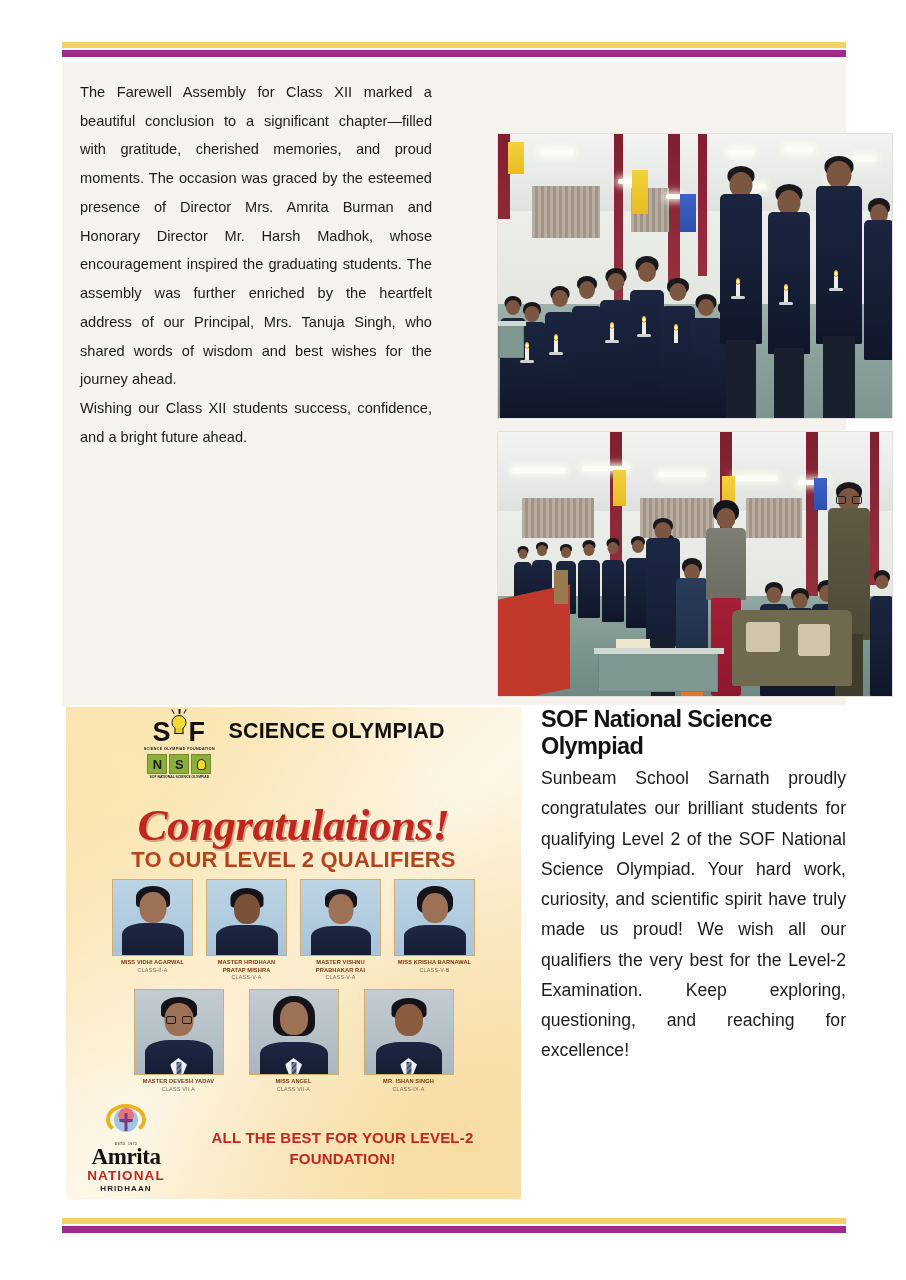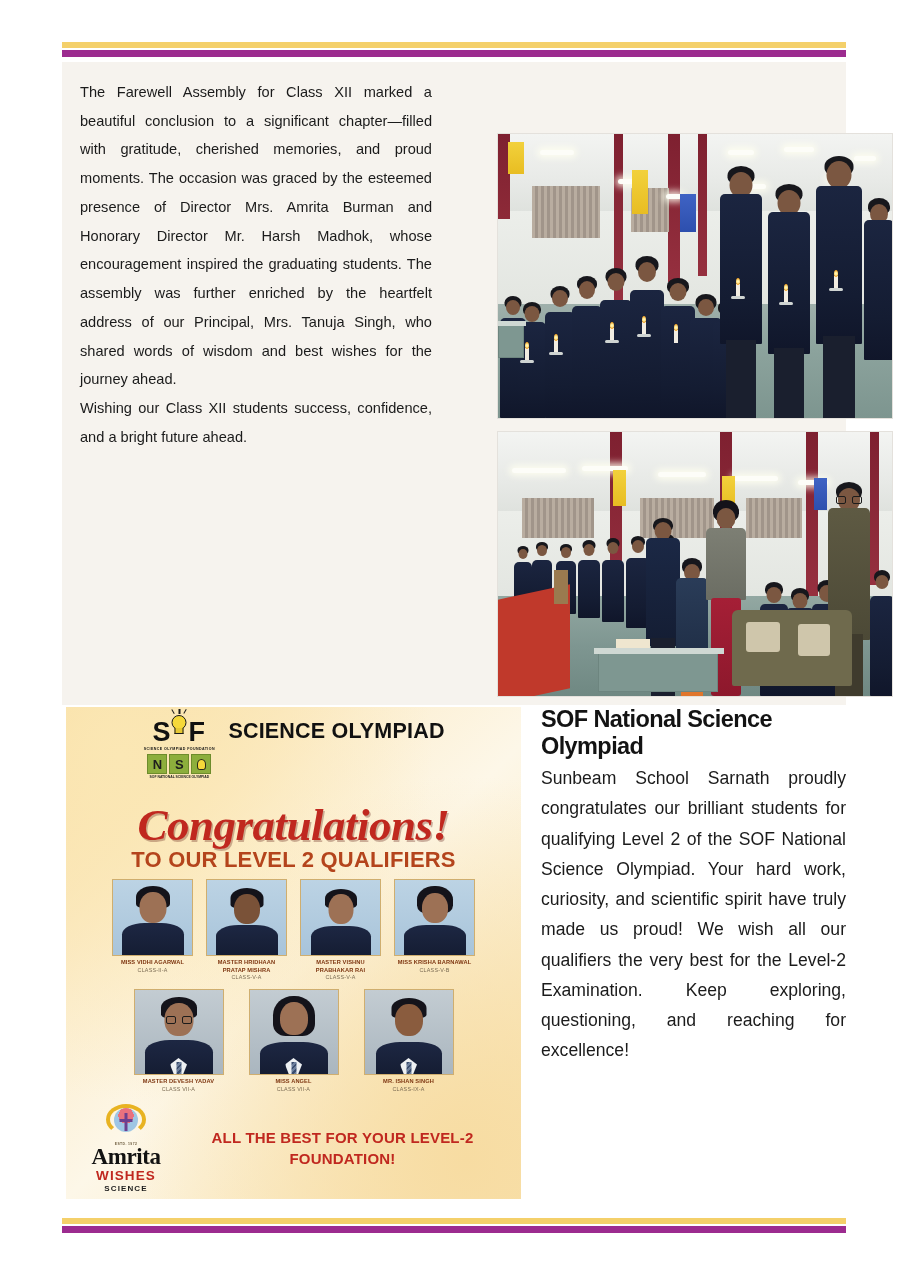--- a/index.html
+++ b/index.html
@@ -586,22 +586,22 @@
 
     <div class="poster-footer">
       <div class="sunbeam-logo">
         <div class="crest">
           <span class="crest-ring"></span>
           <span class="crest-inner"></span>
           <span class="crest-cross"></span>
         </div>
         <div class="crest-est">ESTD. 1972</div>
         <div class="sunbeam-word">Amrita</div>
-        <div class="sarnath-word">WISHES</div>
-        <div class="varanasi-word">SCIENCE</div>
+        <div class="sarnath-word">NATIONAL</div>
+        <div class="varanasi-word">HRIDHAAN</div>
       </div>
       <div class="footer-msg">
         <div class="fm-2">ALL THE BEST FOR YOUR LEVEL-2</div>
         <div class="fm-2">FOUNDATION!</div>
       </div>
     </div>
   </div>
 
   <div class="olympiad-col">
     <div class="olympiad-head">SOF National Science Olympiad</div>

